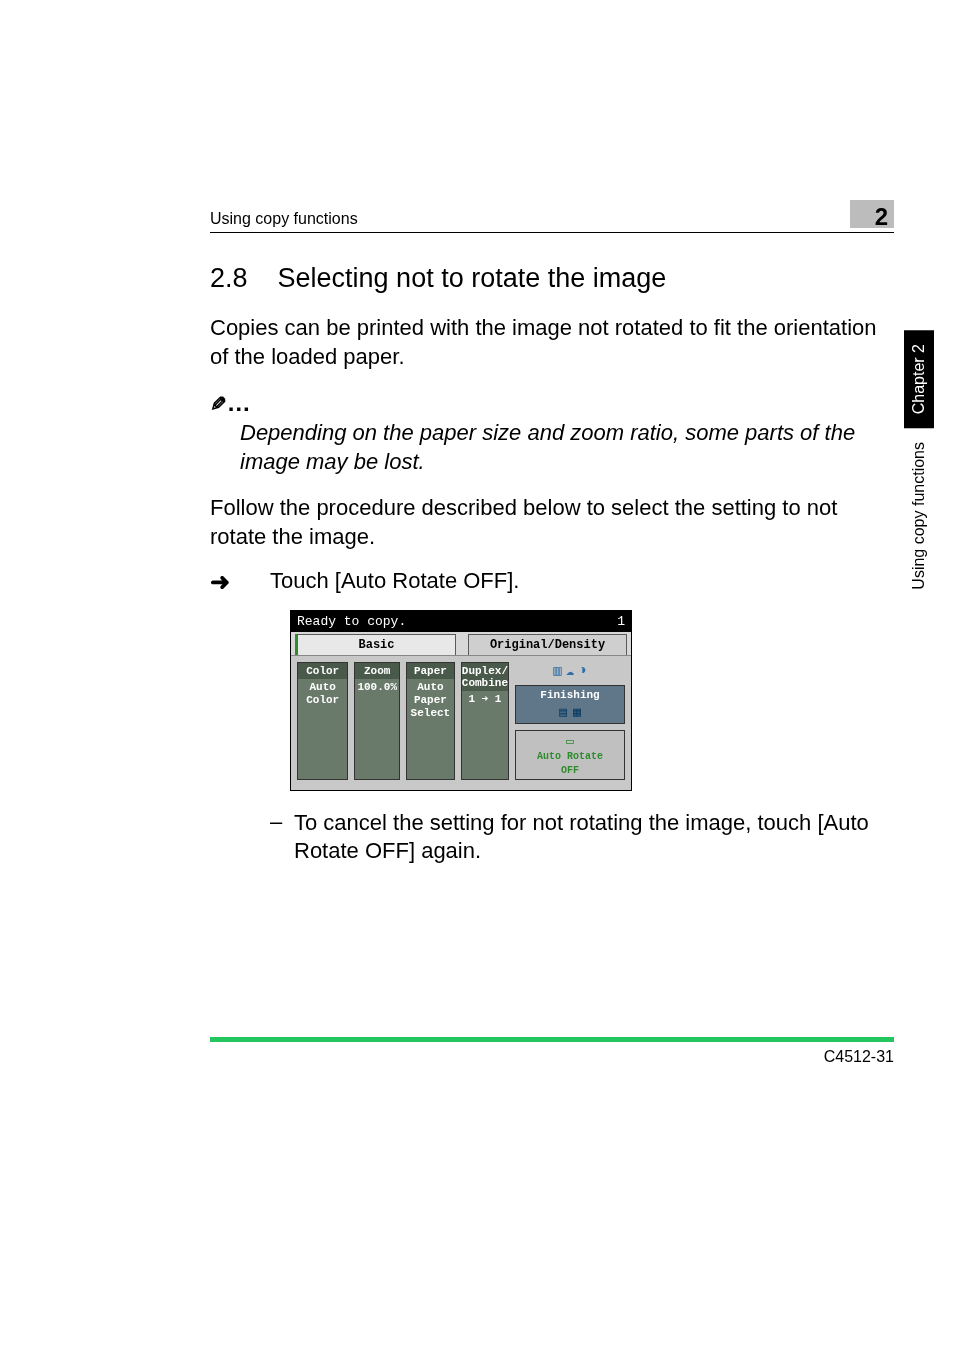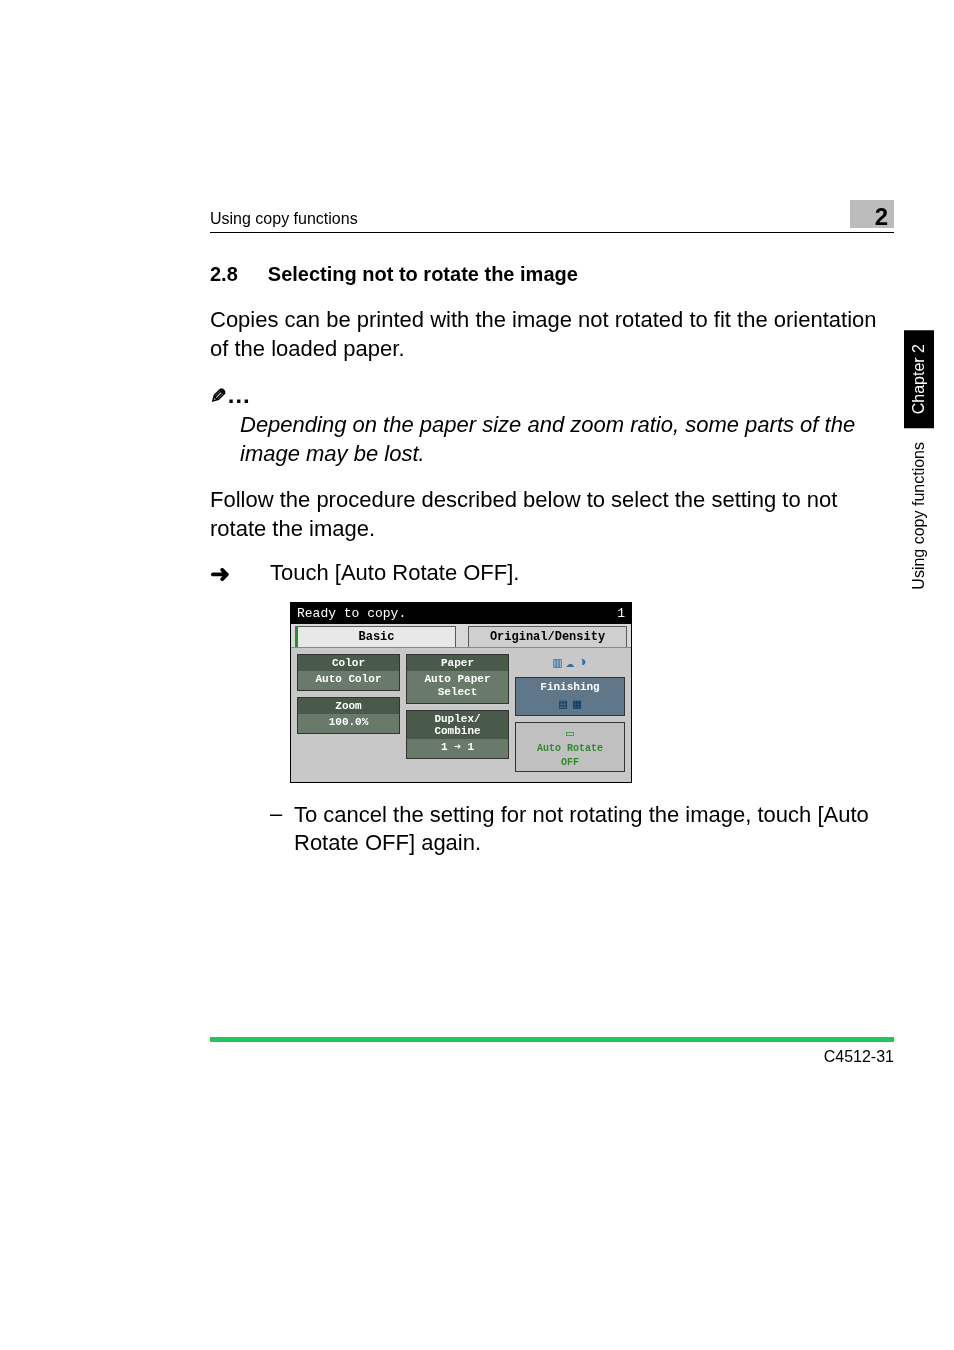--- a/index.html
+++ b/index.html
@@ -32,22 +32,22 @@
     height: 28px;
     background: #bcbcbc;
     text-align: right;
     font-size: 24px;
     font-weight: bold;
     padding: 6px 6px 2px 0;
     box-sizing: border-box;
     line-height: 22px;
   }
   h1.section-title {
-    font-size: 20px;
-    font-weight: bold;
+    font-size: 27px;
+    font-weight: normal;
     margin: 0 0 20px 0;
   }
   .sect-num { margin-right: 30px; }
   p.body {
     font-size: 22px;
     margin: 0 0 16px 0;
     line-height: 1.3;
   }
   .note-block { margin: 18px 0 18px 0; }
   .note-icon-row {
@@ -125,21 +125,21 @@
     background:#e8e8e8;
     border-left: 3px solid #2e8b2e;
   }
   .lcd-body {
     background:#c8c8c8;
     padding: 6px 6px 10px 6px;
     border-top:1px solid #888;
     display:flex;
     gap:6px;
   }
-  .lcd-col { display:flex; flex-direction:column; gap:6px; flex:1; }
+  .lcd-col { display:flex; flex-direction:row; gap:6px; flex:1; }
   .lcd-cell {
     background:#6a7a6a;
     color:#fff;
     border:1px solid #333;
     text-align:center;
     padding:2px 2px 4px 2px;
     line-height:1.1;
   }
   .lcd-cell .h {
     display:block;

